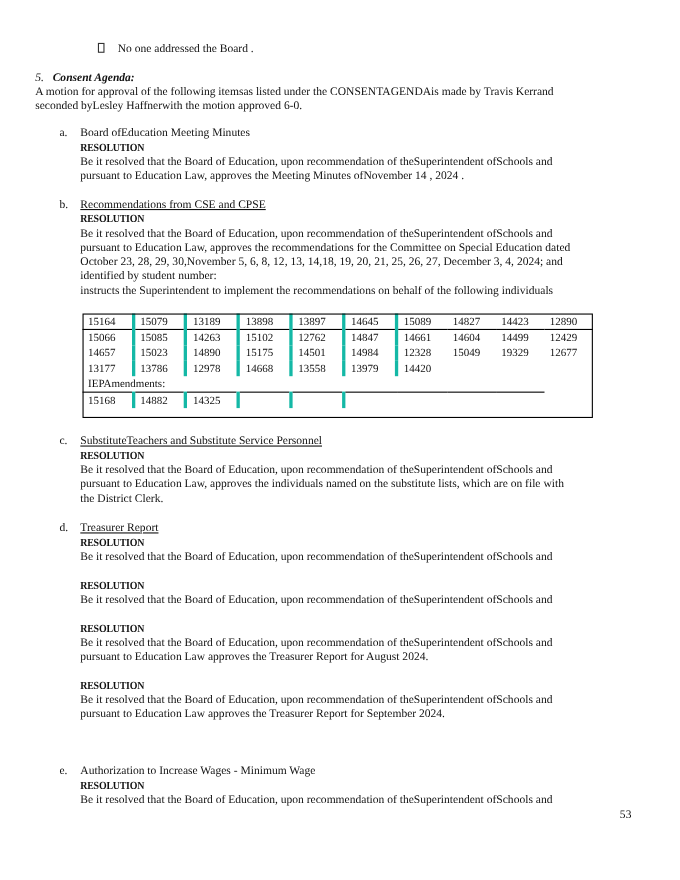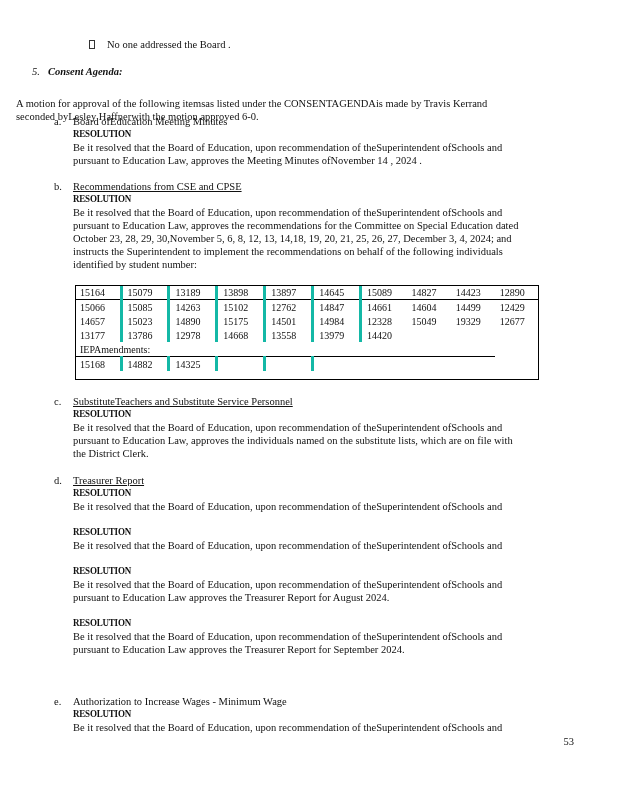--- a/index.html
+++ b/index.html
@@ -7,21 +7,21 @@
     width: 618px; height: 800px; position: relative; overflow: hidden;
     font-family: "Liberation Serif", "DejaVu Serif", serif;
     color: #111; font-size: 10.5px; line-height: 13px;
   }
   .page { position: absolute; left: 0; top: 0; width: 618px; height: 668px; }
   .abs { position: absolute; white-space: nowrap; }
   .bullet-line { left: 89px; top: 38px; }
   .bullet-glyph { display: inline-block; width: 6px; height: 9px; border: 1px solid #333; margin-right: 12px; vertical-align: -1px; box-sizing: border-box; }
   .section-head { left: 32px; top: 65px; font-weight: bold; font-style: italic; }
   .section-head .num { font-style: italic; font-weight: normal; margin-right: 8px; }
-  .motion { left: 16px; top: 77px; margin-top: 20px; }
+  .motion { left: 32px; top: 77px; }
   .motion div { height: 13px; }
   .item { position: absolute; left: 54px; }
   .item .letter { position: absolute; left: 0; top: 0; }
   .item .body { position: absolute; left: 19px; top: 0; }
   .item .title { white-space: nowrap; }
   .item .title.u { text-decoration: underline; }
   .res { font-weight: bold; font-size: 9px; letter-spacing: -0.2px; transform: scaleY(1.1); display: block; height: 13px; }
   .para div { white-space: nowrap; height: 13px; }
   .sub-res { margin-top: 13px; }
   table.students {
@@ -67,22 +67,22 @@
 
   <div class="item" style="top:180px;">
     <span class="letter">b.</span>
     <div class="body">
       <div class="title u">Recommendations  from CSE and  CPSE</div>
       <span class="res">RESOLUTION</span>
       <div class="para">
         <div>Be it resolved  that the Board  of Education,  upon recommendation  of theSuperintendent   ofSchools and</div>
         <div>pursuant  to Education  Law, approves  the recommendations  for the Committee on Special  Education  dated</div>
         <div>October 23, 28, 29, 30,November  5, 6, 8, 12, 13, 14,18, 19, 20, 21, 25, 26, 27, December  3, 4, 2024; and</div>
+        <div>identified  by student  number:</div>
         <div>instructs  the Superintendent   to implement  the recommendations   on behalf of the following  individuals</div>
-        <div>identified  by student  number:</div>
       </div>
     </div>
   </div>
 
   <table class="students">
     <tbody id="student-tbody">
         <tr class="first">
           <td style="border-left: none;">15164</td>
           <td>15079</td>
           <td>13189</td>

